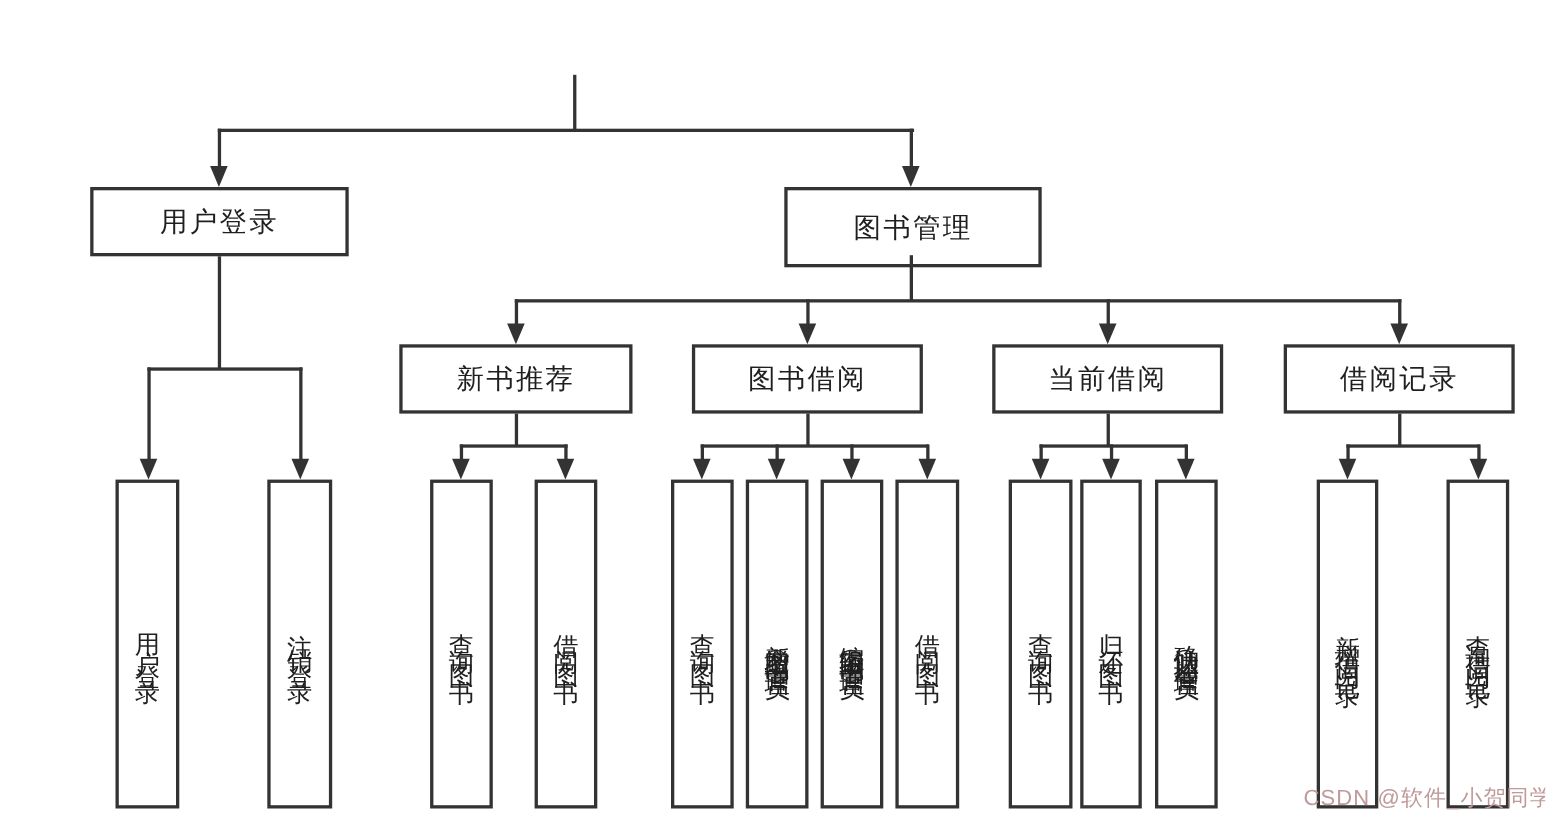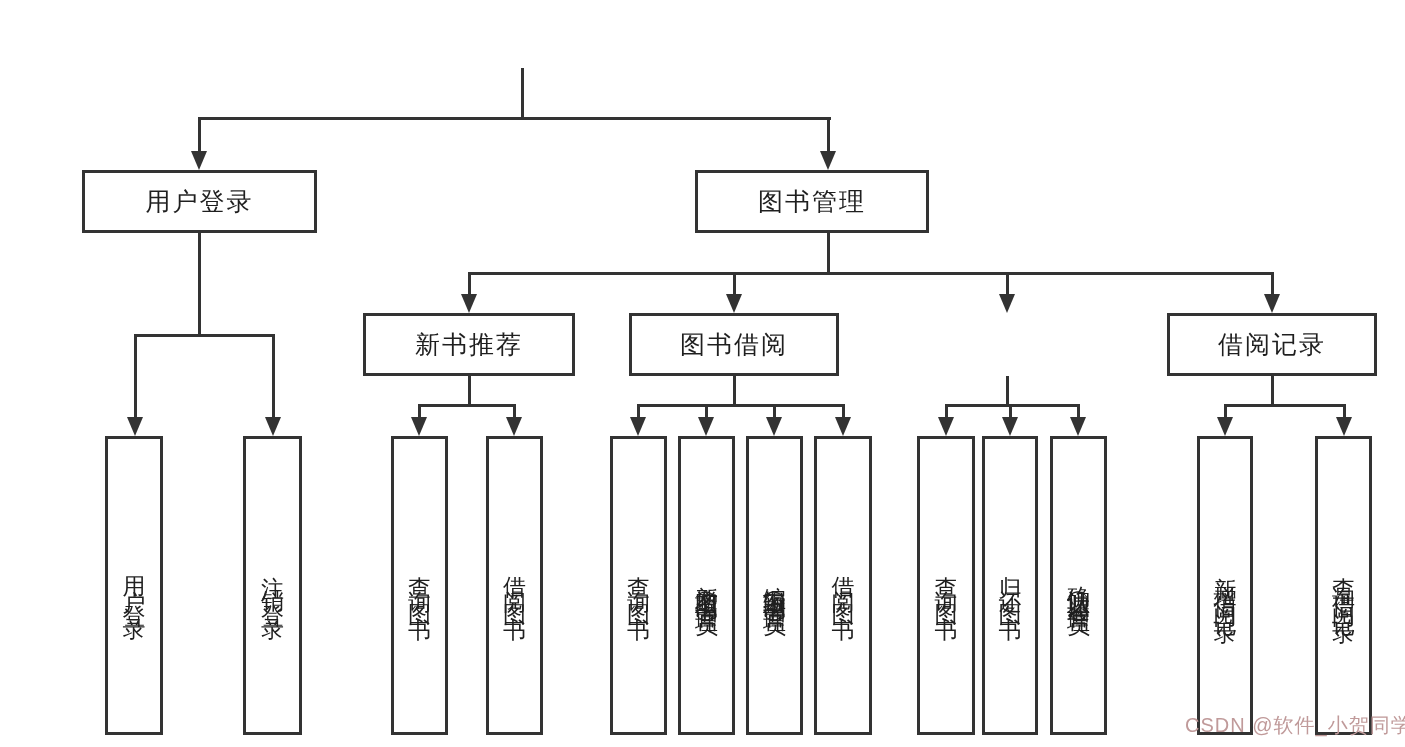--- a/index.html
+++ b/index.html
@@ -58,21 +58,21 @@
 
 
   <div class="v" style="left:521px; top:68px; height:51px;"></div>
   <div class="h" style="left:198px; top:117px; width:633px;"></div>
   <div class="v" style="left:198px; top:117px; height:35px;"></div>
   <div class="arr" style="left:191px; top:151px;"></div>
   <div class="v" style="left:827px; top:117px; height:35px;"></div>
   <div class="arr" style="left:820px; top:151px;"></div>
 
   <div class="node" style="left:82px; top:170px; width:235px; height:63px;">用户登录</div>
-  <div class="node" style="left:695px; top:170px; width:234px; height:63px;">图书管理</div>
+  <div class="node" style="left:713px; top:170px; width:234px; height:73px;">图书管理</div>
 
   <div class="v" style="left:198px; top:233px; height:103px;"></div>
   <div class="h" style="left:134px; top:334px; width:141px;"></div>
   <div class="v" style="left:134px; top:334px; height:84px;"></div>
   <div class="arr" style="left:127px; top:417px;"></div>
   <div class="v" style="left:272px; top:334px; height:84px;"></div>
   <div class="arr" style="left:265px; top:417px;"></div>
 
   <div class="v" style="left:827px; top:232px; height:42px;"></div>
   <div class="h" style="left:468px; top:272px; width:806px;"></div>
@@ -80,20 +80,21 @@
   <div class="arr" style="left:461px; top:294px;"></div>
   <div class="v" style="left:733px; top:272px; height:23px;"></div>
   <div class="arr" style="left:726px; top:294px;"></div>
   <div class="v" style="left:1006px; top:272px; height:23px;"></div>
   <div class="arr" style="left:999px; top:294px;"></div>
   <div class="v" style="left:1271px; top:272px; height:23px;"></div>
   <div class="arr" style="left:1264px; top:294px;"></div>
 
   <div class="node" style="left:363px; top:313px; width:212px; height:63px;">新书推荐</div>
   <div class="node" style="left:629px; top:313px; width:210px; height:63px;">图书借阅</div>
+  <div class="node" style="left:902px; top:313px; width:210px; height:63px;">当前借阅</div>
   <div class="node" style="left:1167px; top:313px; width:210px; height:63px;">借阅记录</div>
 
   <div class="v" style="left:468px; top:376px; height:30px;"></div>
   <div class="h" style="left:418px; top:404px; width:98px;"></div>
   <div class="v" style="left:418px; top:404px; height:14px;"></div>
   <div class="arr" style="left:411px; top:417px;"></div>
   <div class="v" style="left:513px; top:404px; height:14px;"></div>
   <div class="arr" style="left:506px; top:417px;"></div>
 
   <div class="v" style="left:733px; top:376px; height:30px;"></div>

